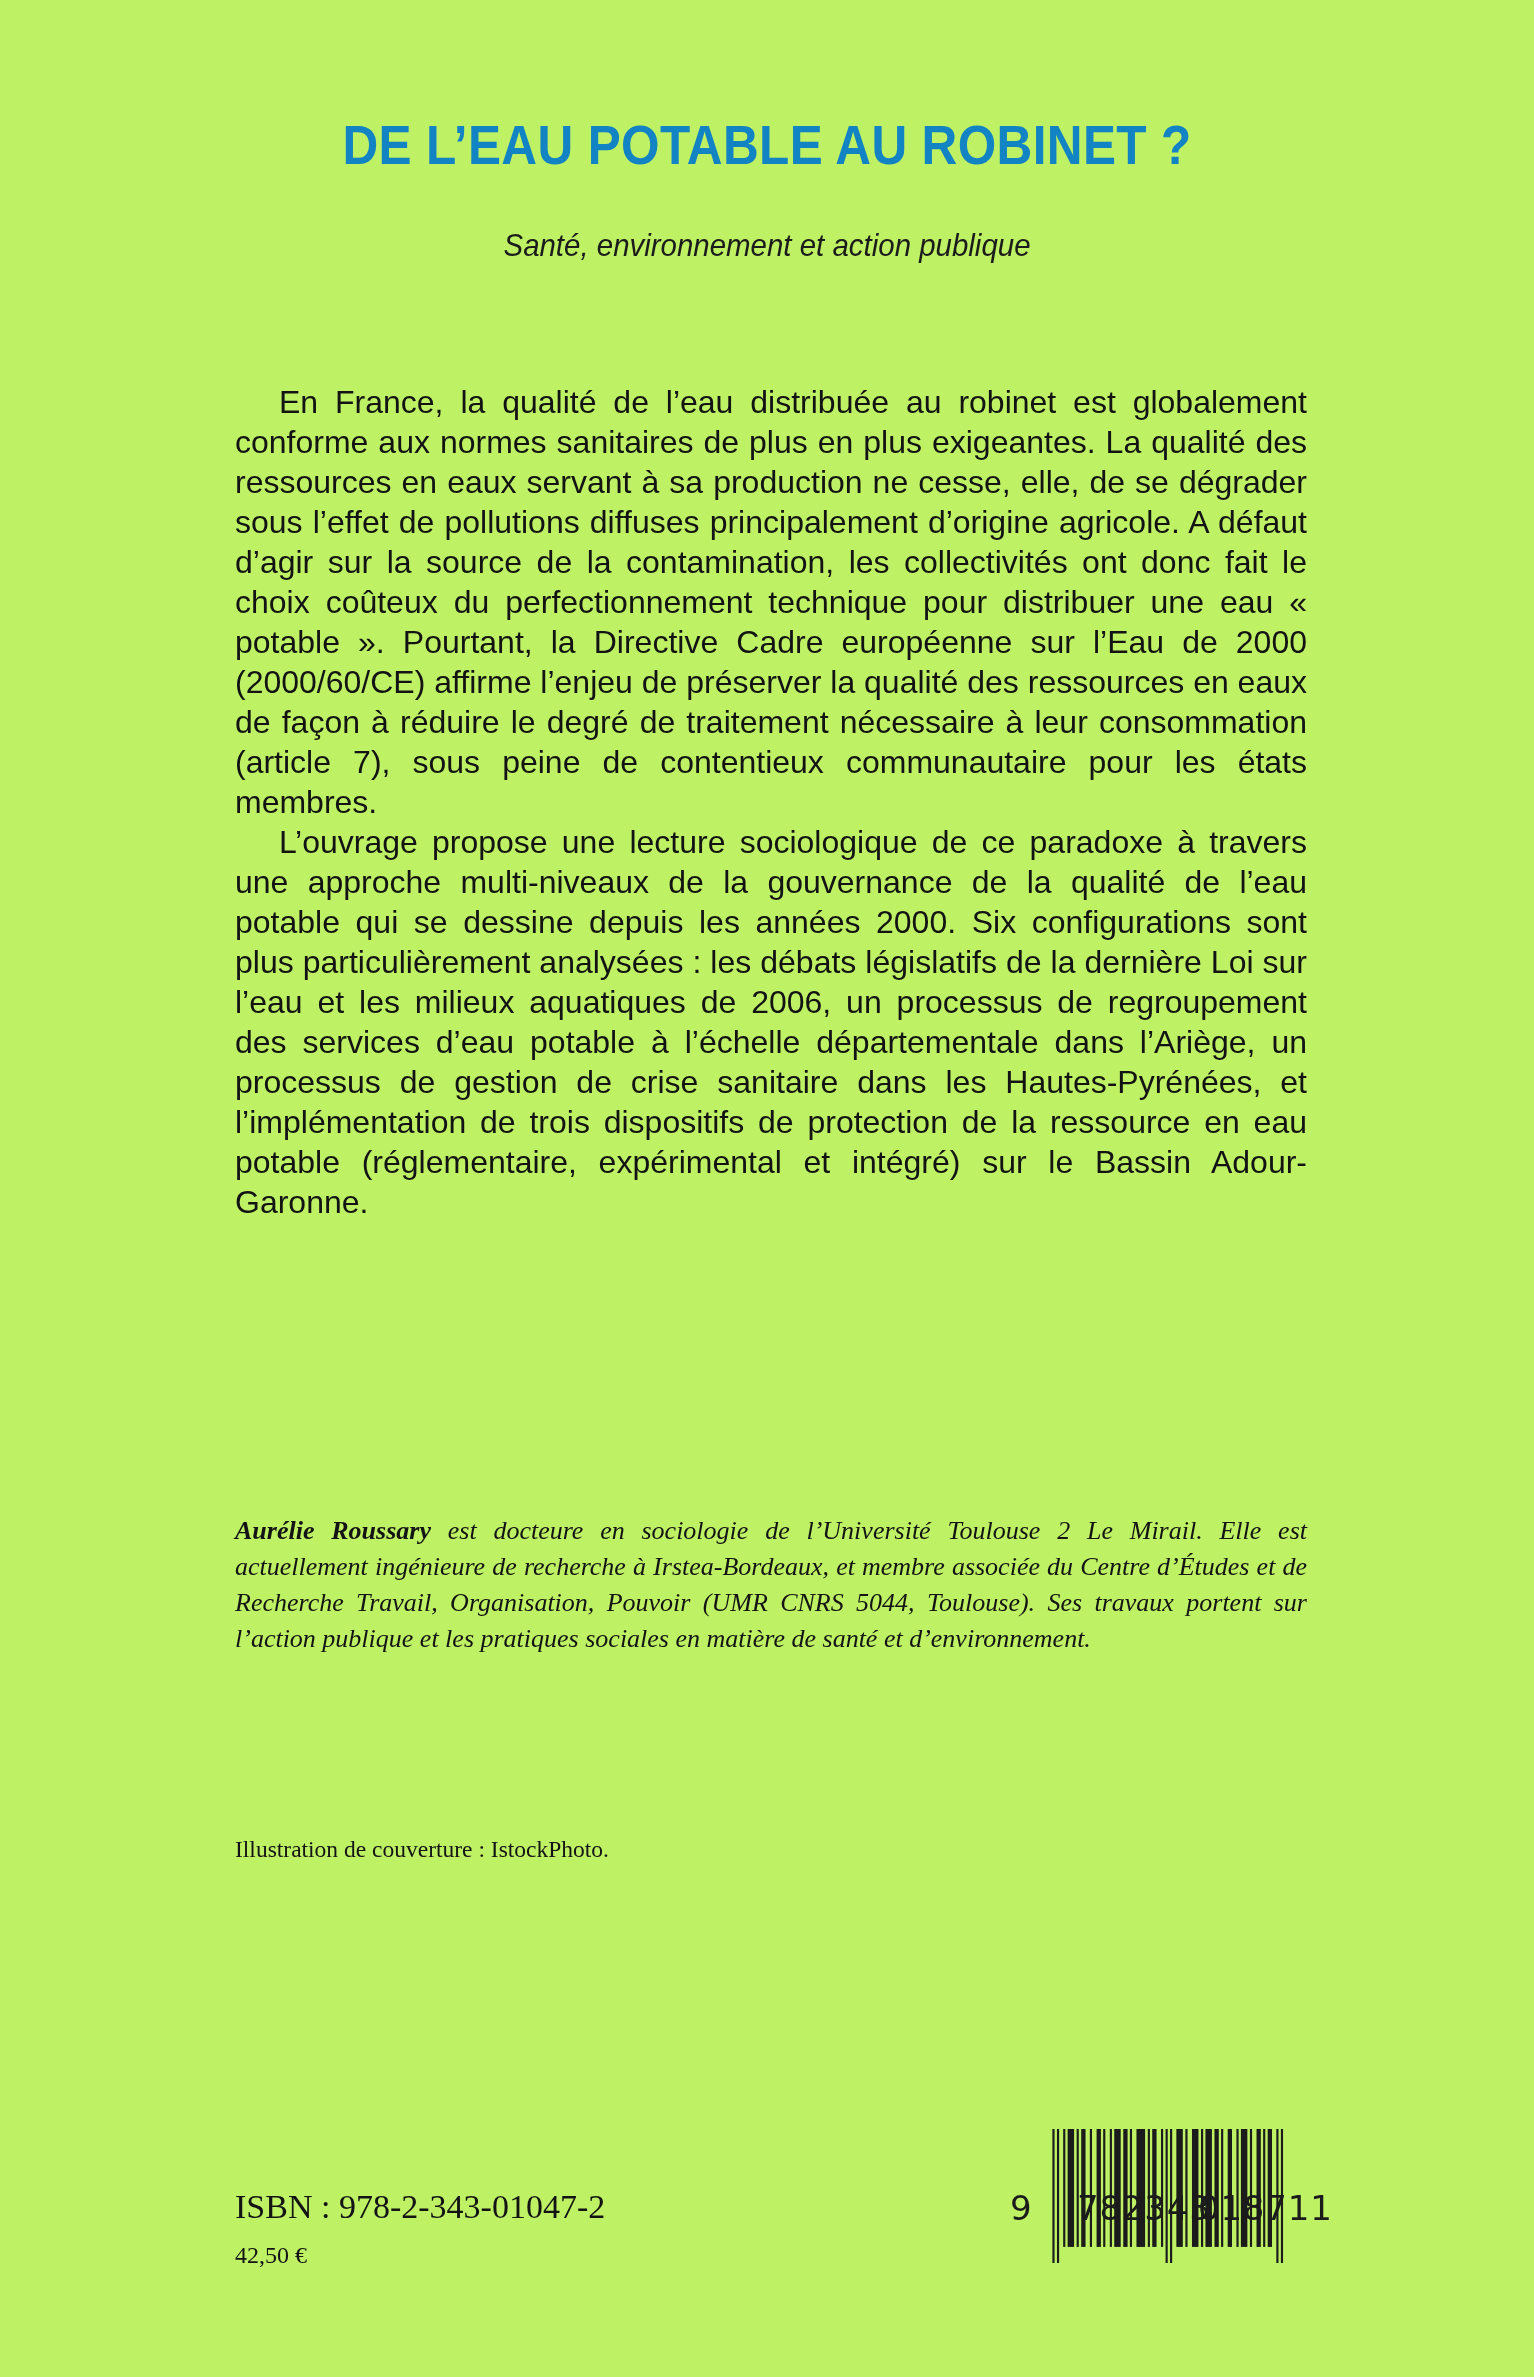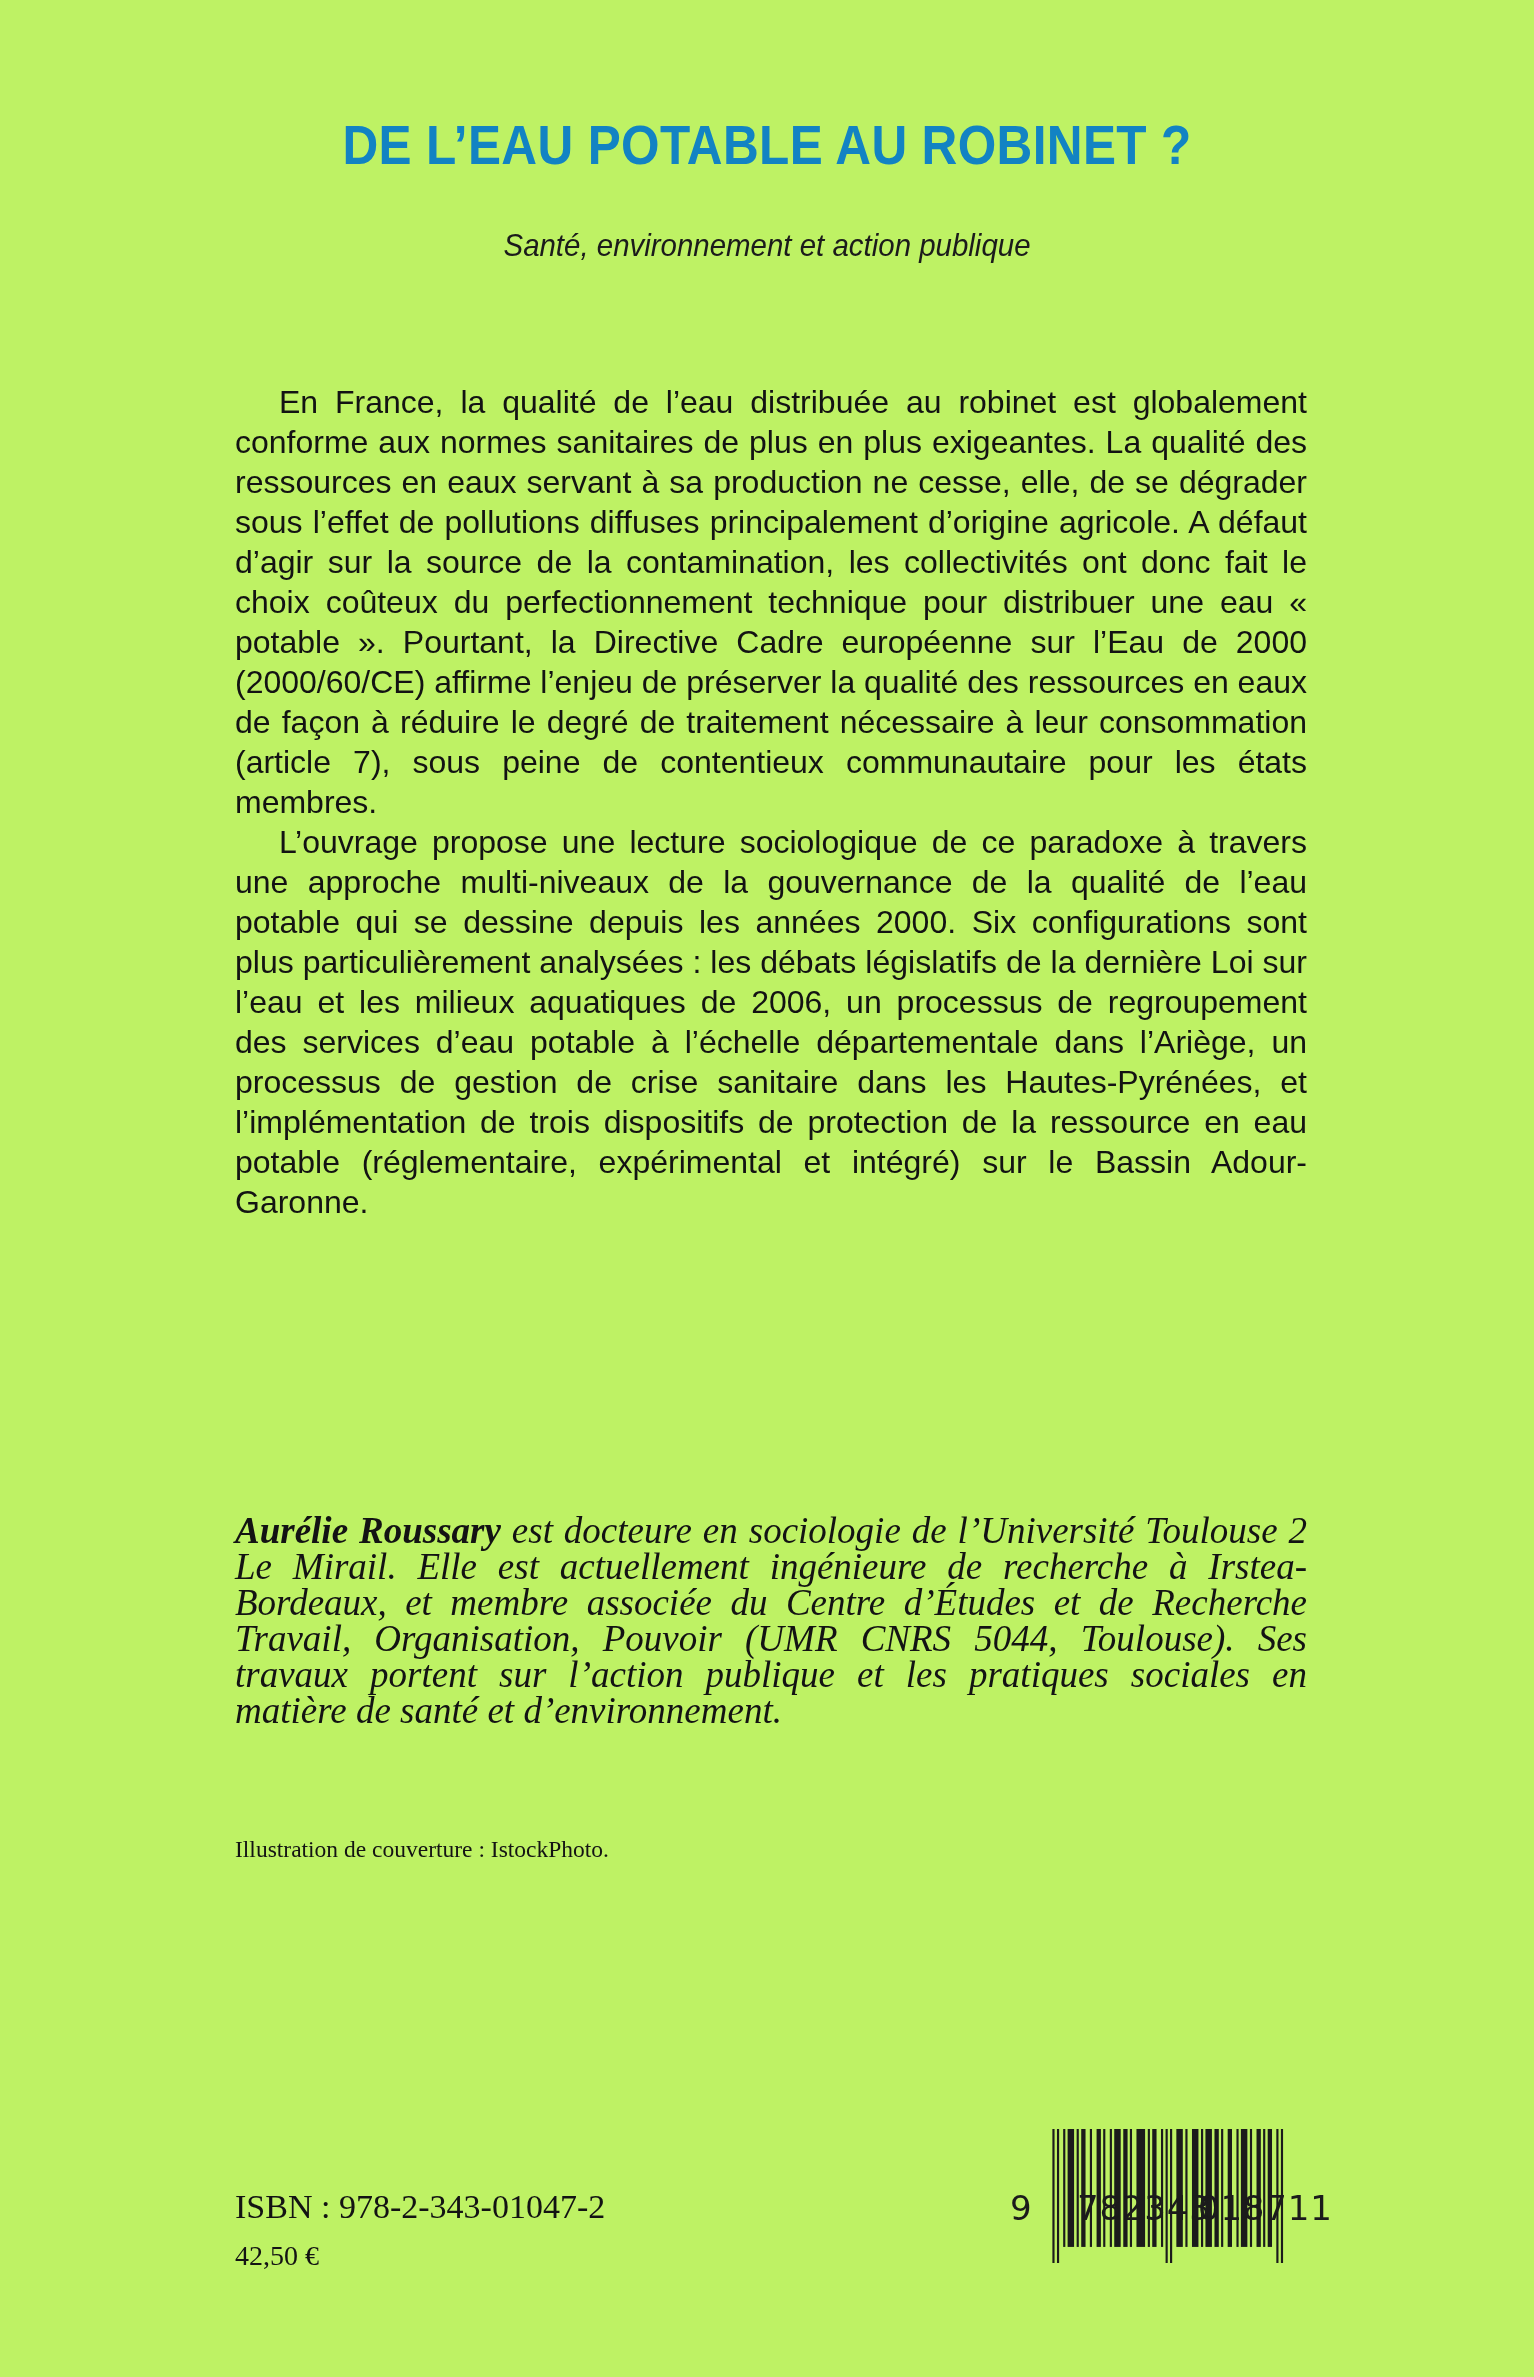--- a/index.html
+++ b/index.html
@@ -78,21 +78,21 @@
   .bio {
     position: absolute;
     left: 235px;
     top: 1513px;
     width: 1072px;
   }
   .bio p {
     margin: 0;
     font-family: "Liberation Serif", "DejaVu Serif", serif;
     font-style: italic;
-    font-size: 37px;
+    font-size: 26px;
     line-height: 36px;
     text-align: justify;
     text-justify: inter-word;
     text-indent: 0;
     color: #131313;
   }
   .bio .author-name {
     font-weight: bold;
     font-style: italic;
   }
@@ -116,21 +116,21 @@
   }
   .isbn-line {
     font-family: "Liberation Serif", "DejaVu Serif", serif;
     font-size: 34px;
     line-height: 34px;
     color: #131313;
     white-space: nowrap;
   }
   .price-line {
     font-family: "Liberation Serif", "DejaVu Serif", serif;
-    font-size: 28px;
+    font-size: 24px;
     line-height: 47px;
     padding-top: 7.6px;
     color: #131313;
     white-space: nowrap;
   }
 
   
   .barcode-block {
     position: absolute;
     left: 1047px;

